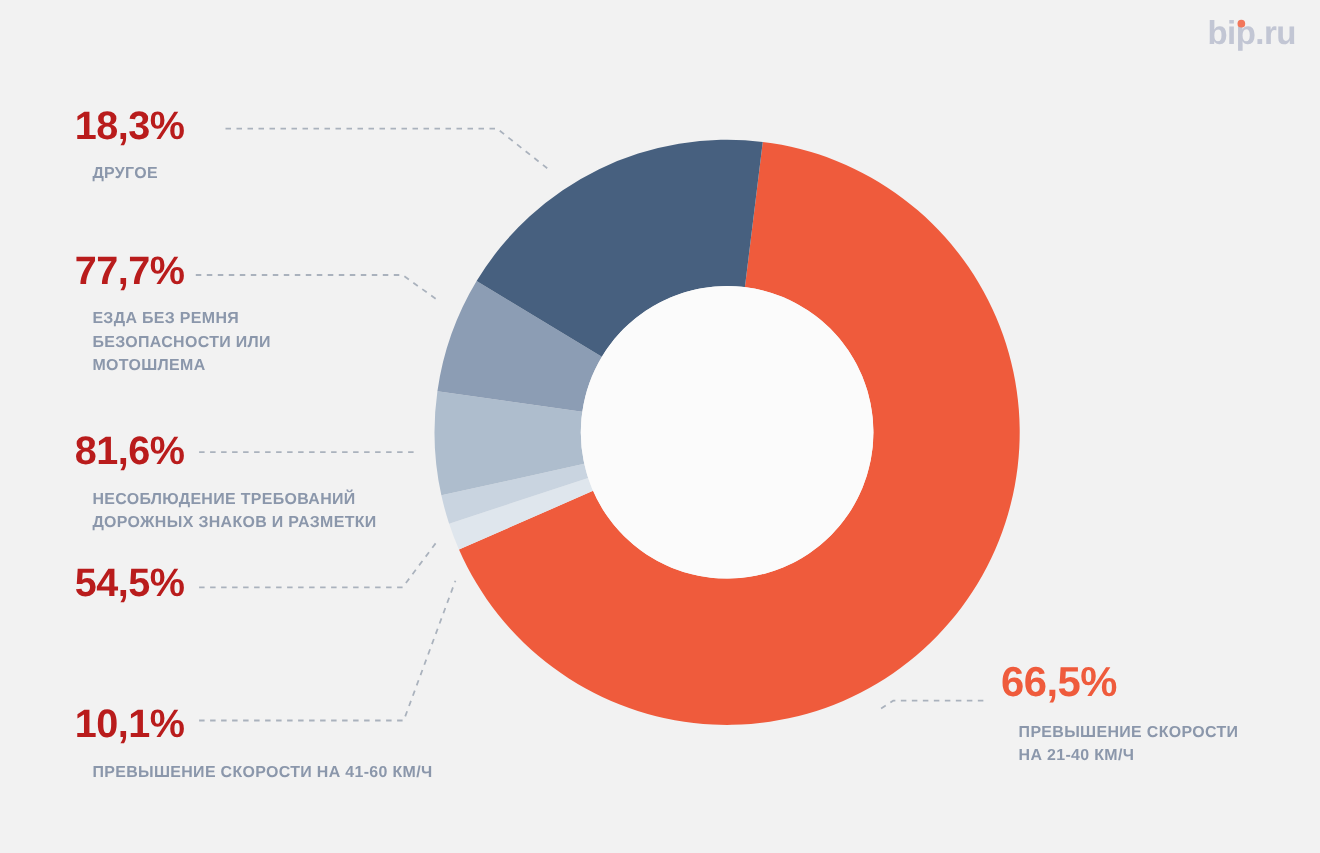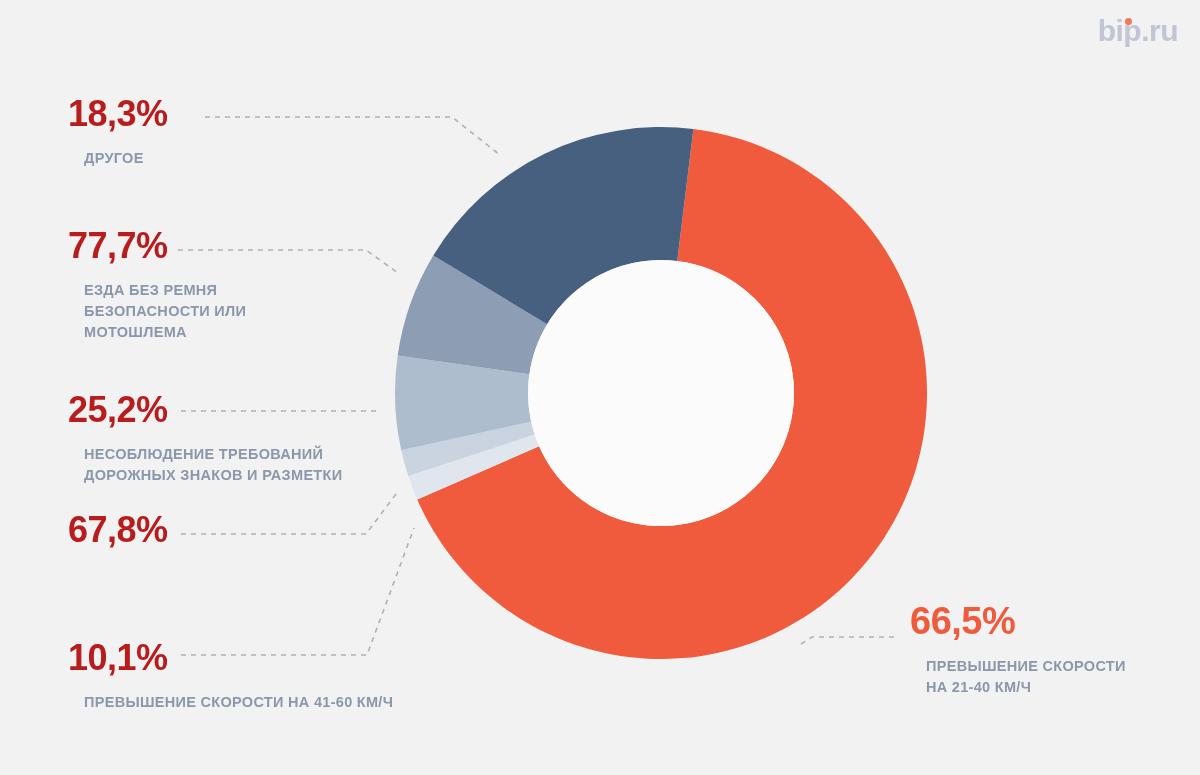--- a/index.html
+++ b/index.html
@@ -125,29 +125,29 @@
   <div class="callout c-belt">
     <div class="pct">77,7%</div>
     <div class="desc">
       <div>ЕЗДА БЕЗ РЕМНЯ</div>
       <div>БЕЗОПАСНОСТИ ИЛИ</div>
       <div>МОТОШЛЕМА</div>
     </div>
   </div>
 
   <div class="callout c-signs">
-    <div class="pct">25,2%</div>
+    <div class="pct">81,6%</div>
     <div class="desc">
       <div>НЕСОБЛЮДЕНИЕ ТРЕБОВАНИЙ</div>
       <div>ДОРОЖНЫХ ЗНАКОВ И РАЗМЕТКИ</div>
     </div>
   </div>
 
   <div class="callout c-repeat">
-    <div class="pct">67,8%</div>
+    <div class="pct">54,5%</div>
   </div>
 
   <div class="callout c-speed41">
     <div class="pct">10,1%</div>
     <div class="desc">
       <div>ПРЕВЫШЕНИЕ СКОРОСТИ НА 41-60 КМ/Ч</div>
     </div>
   </div>
 
   <div class="callout c-speed21 accent">

